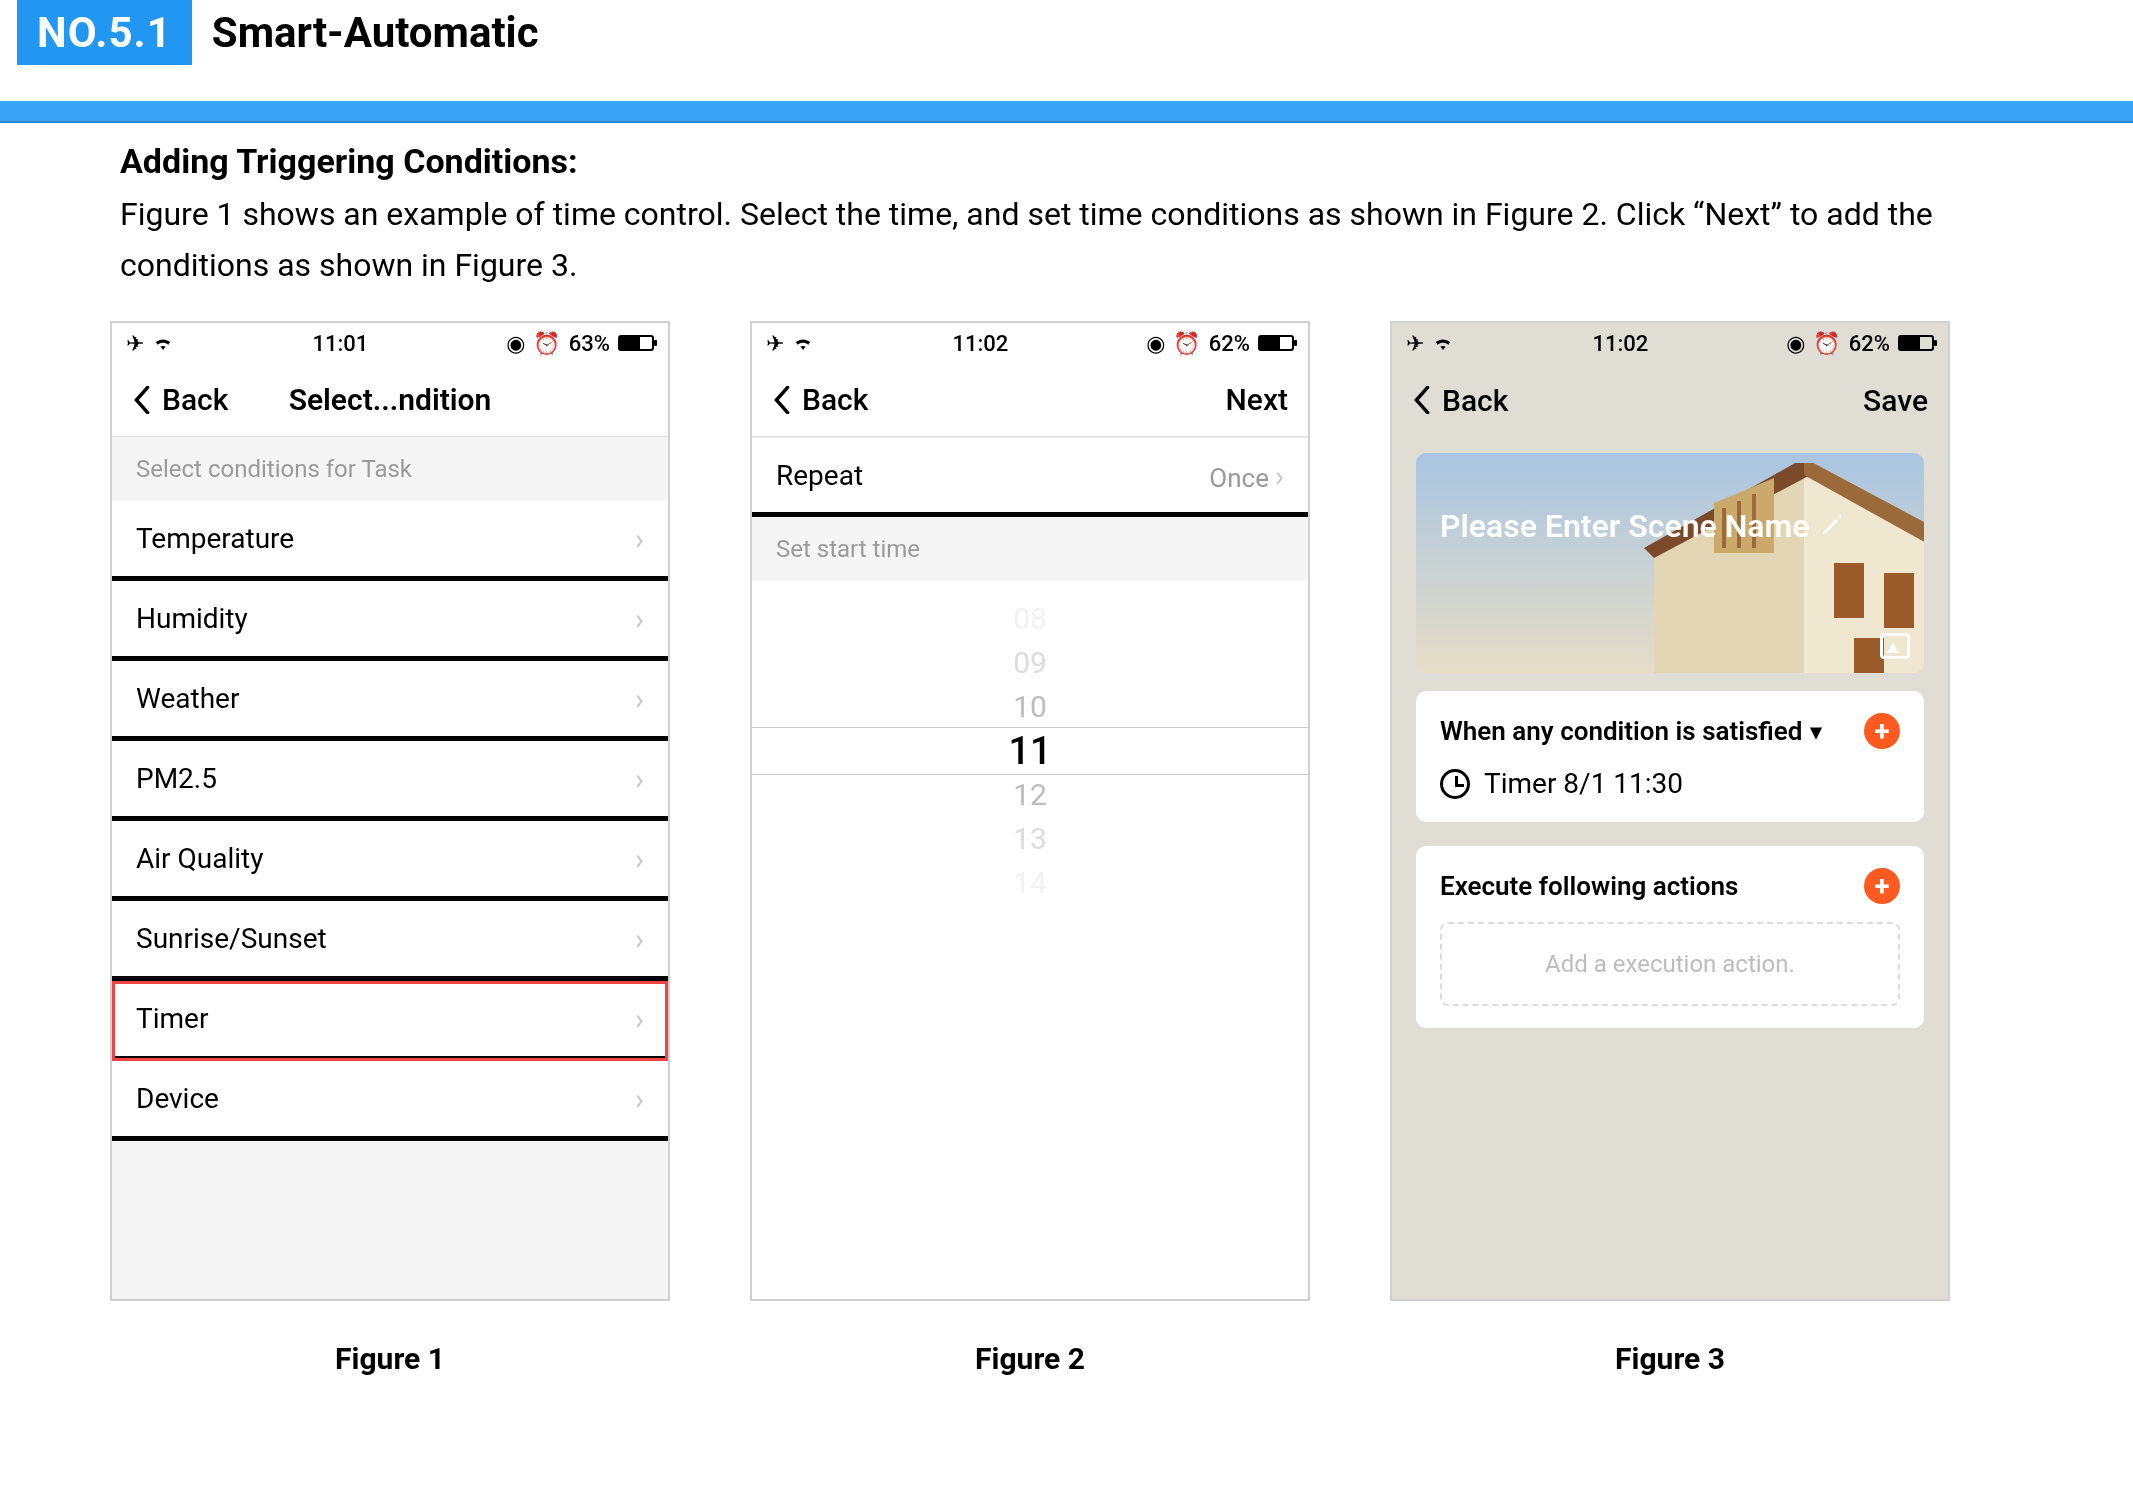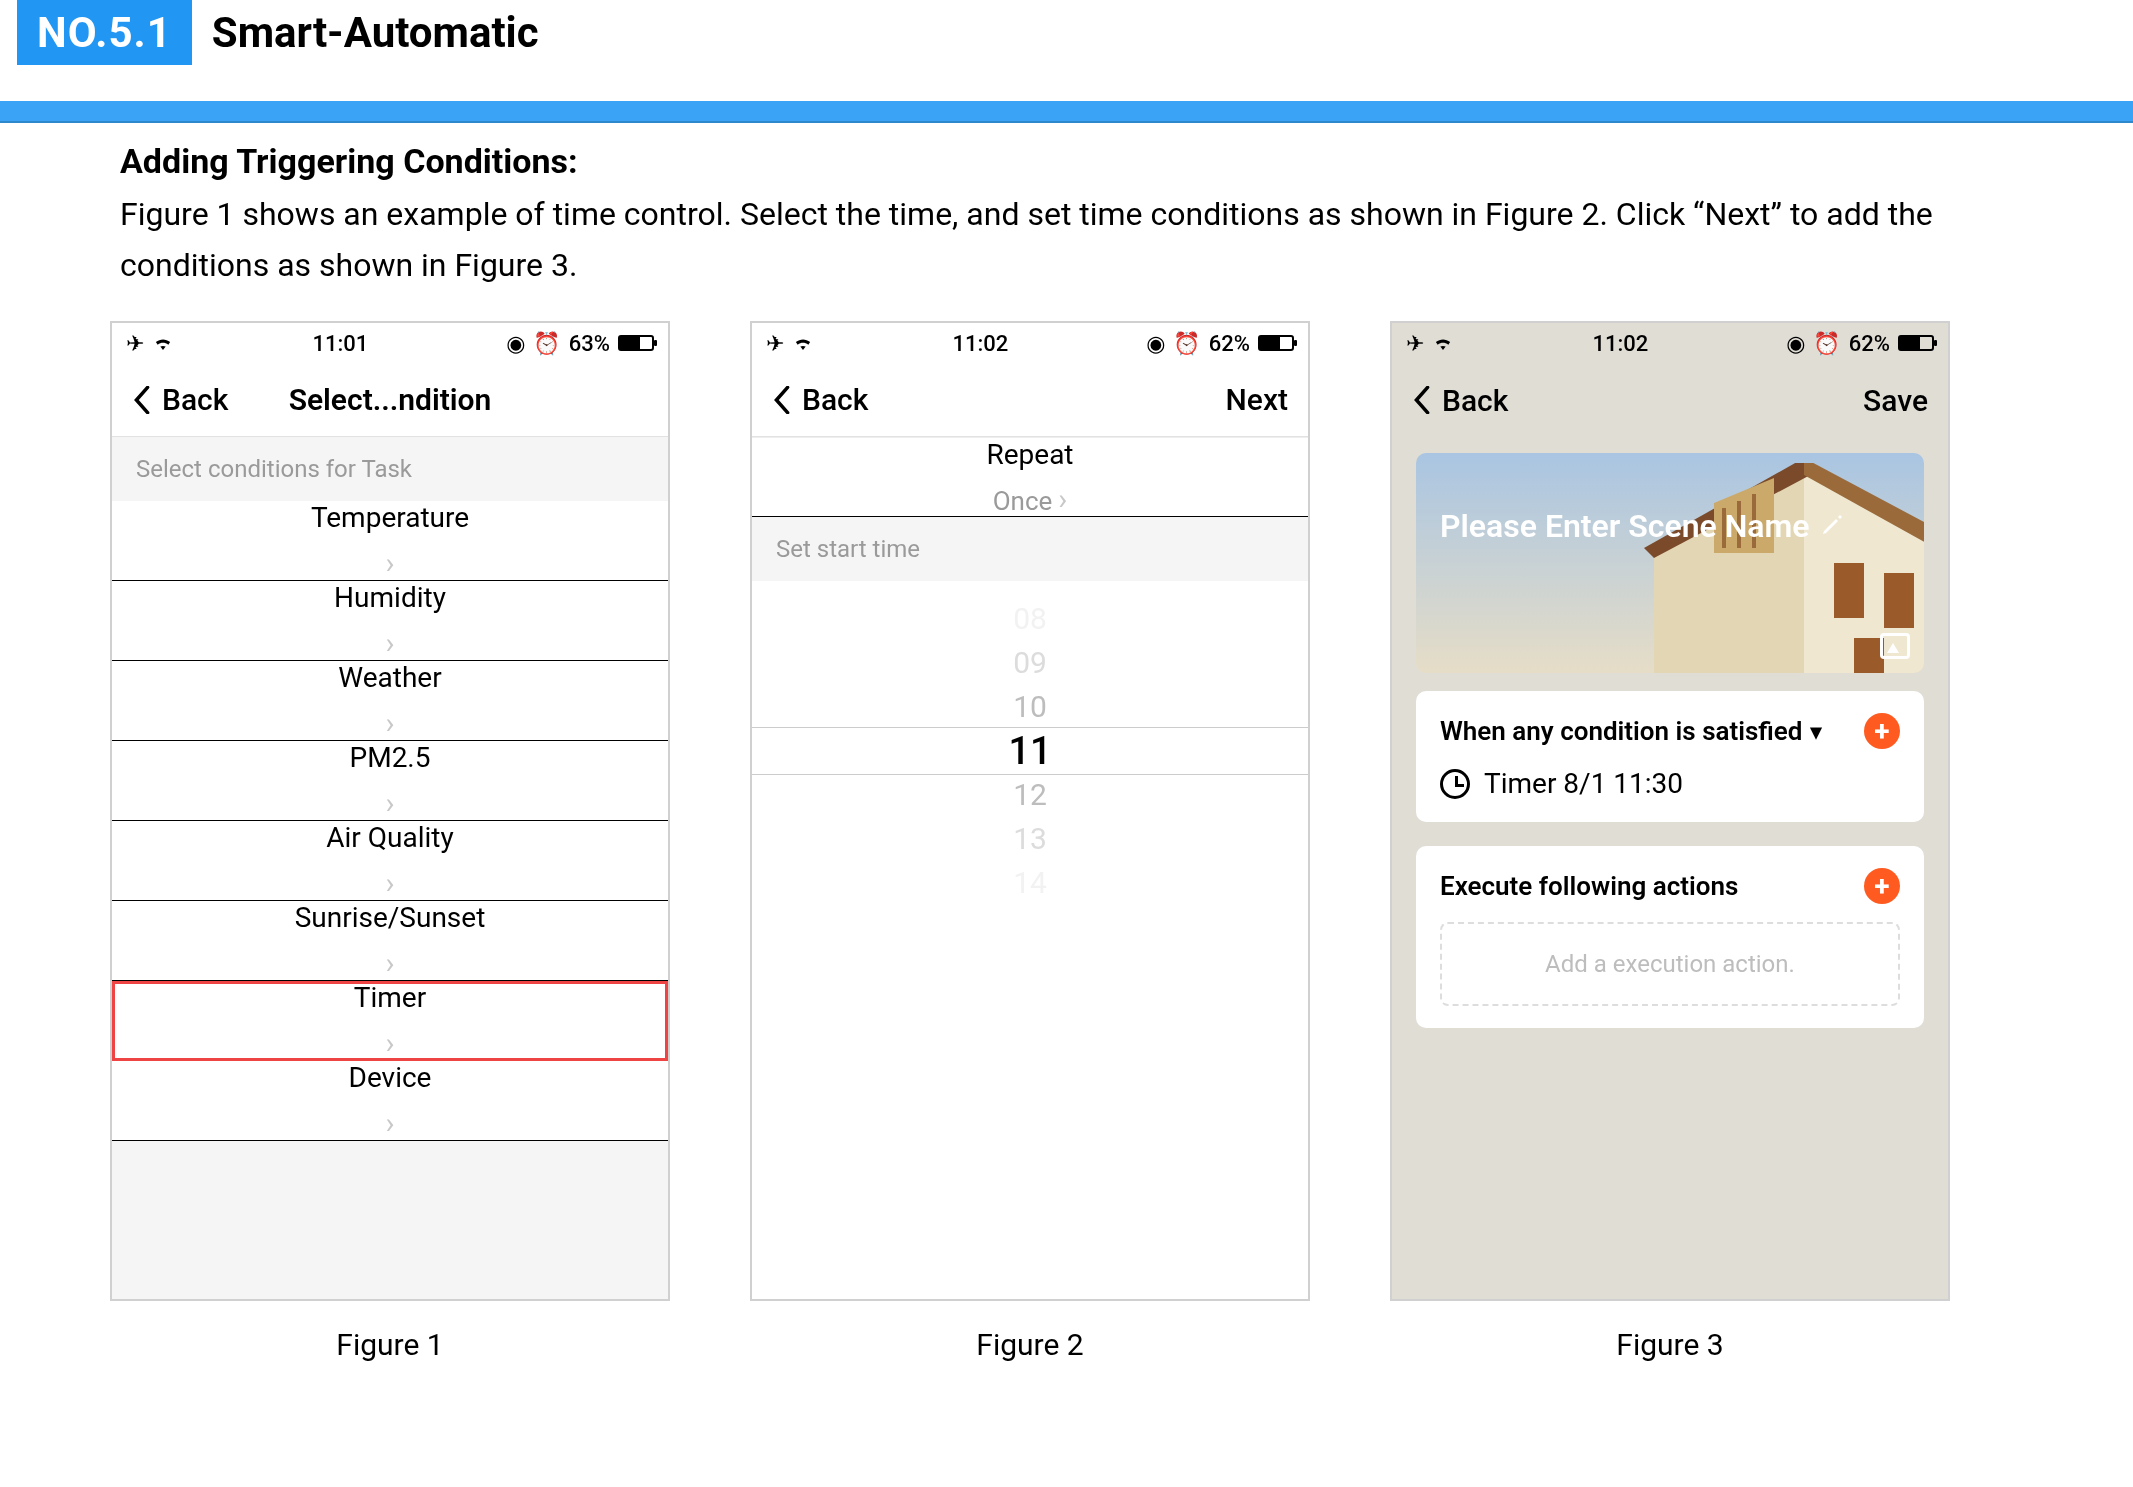--- a/index.html
+++ b/index.html
@@ -80,22 +80,21 @@
   .nav-back svg { width:20px; height:28px; }
   .nav-title { position:absolute; left:0; right:0; text-align:center; pointer-events:none; font-size:30px; font-weight:600;}
   .nav-right { font-weight:500; }
 
   .section-label { font-size:24px; color:#9a9a9a; padding:18px 24px; background:#f5f5f5;}
 
   .list { background:#fff;}
   .list-item {
     display:flex; align-items:center; justify-content:space-between;
     height: 80px; padding: 0 24px; font-size:28px;
-    border-bottom:1px solid #000000;
-    flex-direction:column;
+    border-bottom:5px solid #000000;
   }
   .list-item.highlight { outline:3px solid #e44; outline-offset:-3px; }
   .chev { color:#c8c8c8; font-size:30px; }
   .list-value { color:#9a9a9a; font-size:26px; display:flex; align-items:flex-end; gap:6px;}
 
   
   .picker-wrap { background:#fff; padding: 16px 0 20px 0; position:relative;}
   .picker-cols { display:flex; justify-content:center; gap:80px; }
   .picker-col { display:flex; flex-direction:column; align-items:center; font-size:30px; line-height:44px;}
   .pk-fade4 { color:#f2f2f2;}
@@ -127,21 +126,21 @@
   .plus-circ { width:36px; height:36px; border-radius:50%; background:#ff5a1f; color:#fff; display:flex; align-items:center; justify-content:center; font-size:28px; font-weight:700;}
   .chev-down { font-size:22px;}
   .card-row { display:flex; align-items:center; gap:14px; font-size:28px; margin-top:18px;}
   .clock-ic { width:30px; height:30px; border:3px solid #000; border-radius:50%; position:relative;}
   .clock-ic::before { content:""; position:absolute; left:12px; top:4px; width:3px; height:11px; background:#000;}
   .clock-ic::after { content:""; position:absolute; left:12px; top:12px; width:9px; height:3px; background:#000;}
   .dashed-box { border:2px dashed #ddd; border-radius:8px; color:#bdbdbd; text-align:center; padding:26px; font-size:24px; margin-top:18px;}
   .img-badge { position:absolute; right:14px; bottom:14px; width:30px; height:26px; border:3px solid #fff; border-radius:4px;}
   .img-badge::before { content:""; position:absolute; left:4px; bottom:3px; width:0; height:0; border-left:6px solid transparent; border-right:6px solid transparent; border-bottom:10px solid #fff;}
 
-  .fig-label { text-align:center; font-size:30px; font-weight:400; margin-top:26px;}
+  .fig-label { text-align:center; font-size:30px; font-weight:700; margin-top:40px;}
   .fig-col { display:flex; flex-direction:column; align-items:center;}
 
 </style>
 </head>
 <body>
 
 <div class="doc-header">
   <div class="badge-no">NO.5.1</div>
   <div class="doc-title">Smart-Automatic</div>
 </div>

